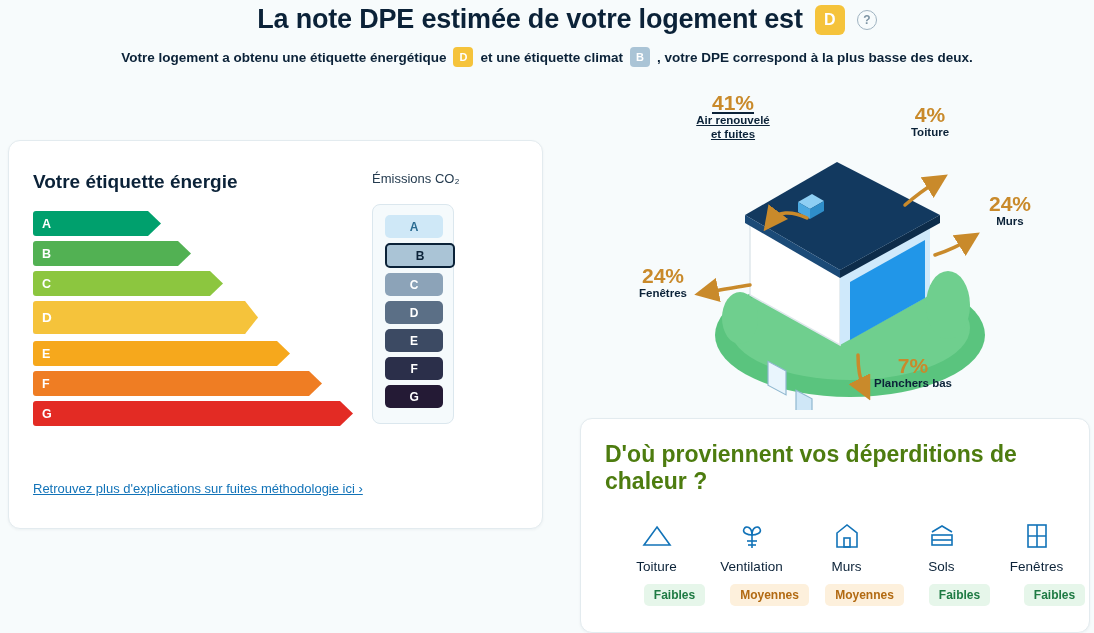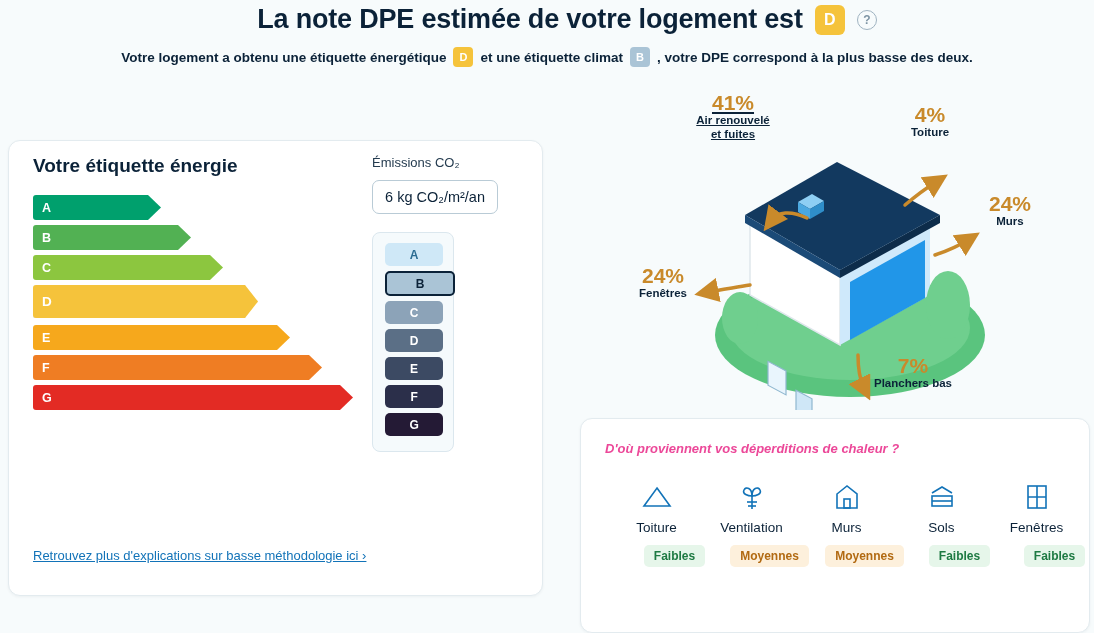--- a/index.html
+++ b/index.html
@@ -81,22 +81,22 @@
   
   .card {
     position: absolute;
     background: #fff;
     border: 1px solid #e3ebef;
     border-radius: 12px;
     box-shadow: 0 1px 3px rgba(16,40,60,0.05);
   }
   #energy-card {
     left: 8px; top: 140px;
-    width: 535px; height: 456px;
-    padding: 14px 24px;
+    width: 535px; height: 389px;
+    padding: 30px 24px;
   }
   .card-title {
     font-size: 19px;
     font-weight: bold;
     color: #0b2238;
     margin: 0 0 16px 0;
   }
   .co2-title {
     font-size: 13px;
     color: #243b4f;
@@ -213,25 +213,24 @@
     line-height: 1.2;
   }
 
   
   #loss-card {
     left: 580px; top: 418px;
     width: 510px; height: 215px;
     padding: 22px 24px;
   }
   .loss-title {
-    font-size: 13px;
-    font-weight: bold;
-    color: #ec4899;
+    font-size: 23px;
+    font-weight: bold;
+    color: #4d7c0f;
     margin: 0 0 26px 0;
-    font-style: italic;
   }
   .loss-items {
     display: flex;
     justify-content: space-between;
     align-items: flex-start;
     padding: 0 4px;
   }
   .loss-item {
     display: flex;
     flex-direction: column;
@@ -312,33 +311,32 @@
             </div>
             <div class="dpe-row">
               <div class="dpe-bar" style="background: rgb(227, 43, 36); width: 320px;">
                 <span>G</span>
               </div>
             </div>
           </div>
       </div>
       <div class="col-right">
         <p class="co2-title">Émissions CO₂</p>
-        <div class="value-box">6 kg CO₂/m²/an</div>
         <div class="co2-scale" id="co2-list">
             <div class="co2-row" style="background: rgb(207, 232, 247); color: rgb(43, 108, 146);">A</div>
             <div class="co2-row selected" style="background: rgb(170, 196, 214); color: rgb(11, 34, 56);">B</div>
             <div class="co2-row" style="background: rgb(140, 163, 184); color: rgb(255, 255, 255);">C</div>
             <div class="co2-row" style="background: rgb(91, 111, 134); color: rgb(255, 255, 255);">D</div>
             <div class="co2-row" style="background: rgb(60, 74, 99); color: rgb(255, 255, 255);">E</div>
             <div class="co2-row" style="background: rgb(43, 47, 74); color: rgb(255, 255, 255);">F</div>
             <div class="co2-row" style="background: rgb(36, 26, 53); color: rgb(255, 255, 255);">G</div>
           </div>
       </div>
     </div>
-    <a class="method-link">Retrouvez plus d'explications sur basse méthodologie ici ›</a>
+    <a class="method-link">Retrouvez plus d'explications sur fuites méthodologie ici ›</a>
   </div>
 
   <div id="house-illustration">
     <svg width="480" height="320" viewBox="0 0 480 320">
 
       <ellipse cx="250" cy="245" rx="135" ry="62" fill="#5ac47e"></ellipse>
       <ellipse cx="250" cy="238" rx="120" ry="52" fill="#6fcf8e"></ellipse>
 
       <polygon points="150,205 240,255 240,175 150,130" fill="#ffffff" stroke="#dfe7ec" stroke-width="1.5"></polygon>
       <polygon points="240,255 330,205 330,130 240,175" fill="#cfe9fb"></polygon>

